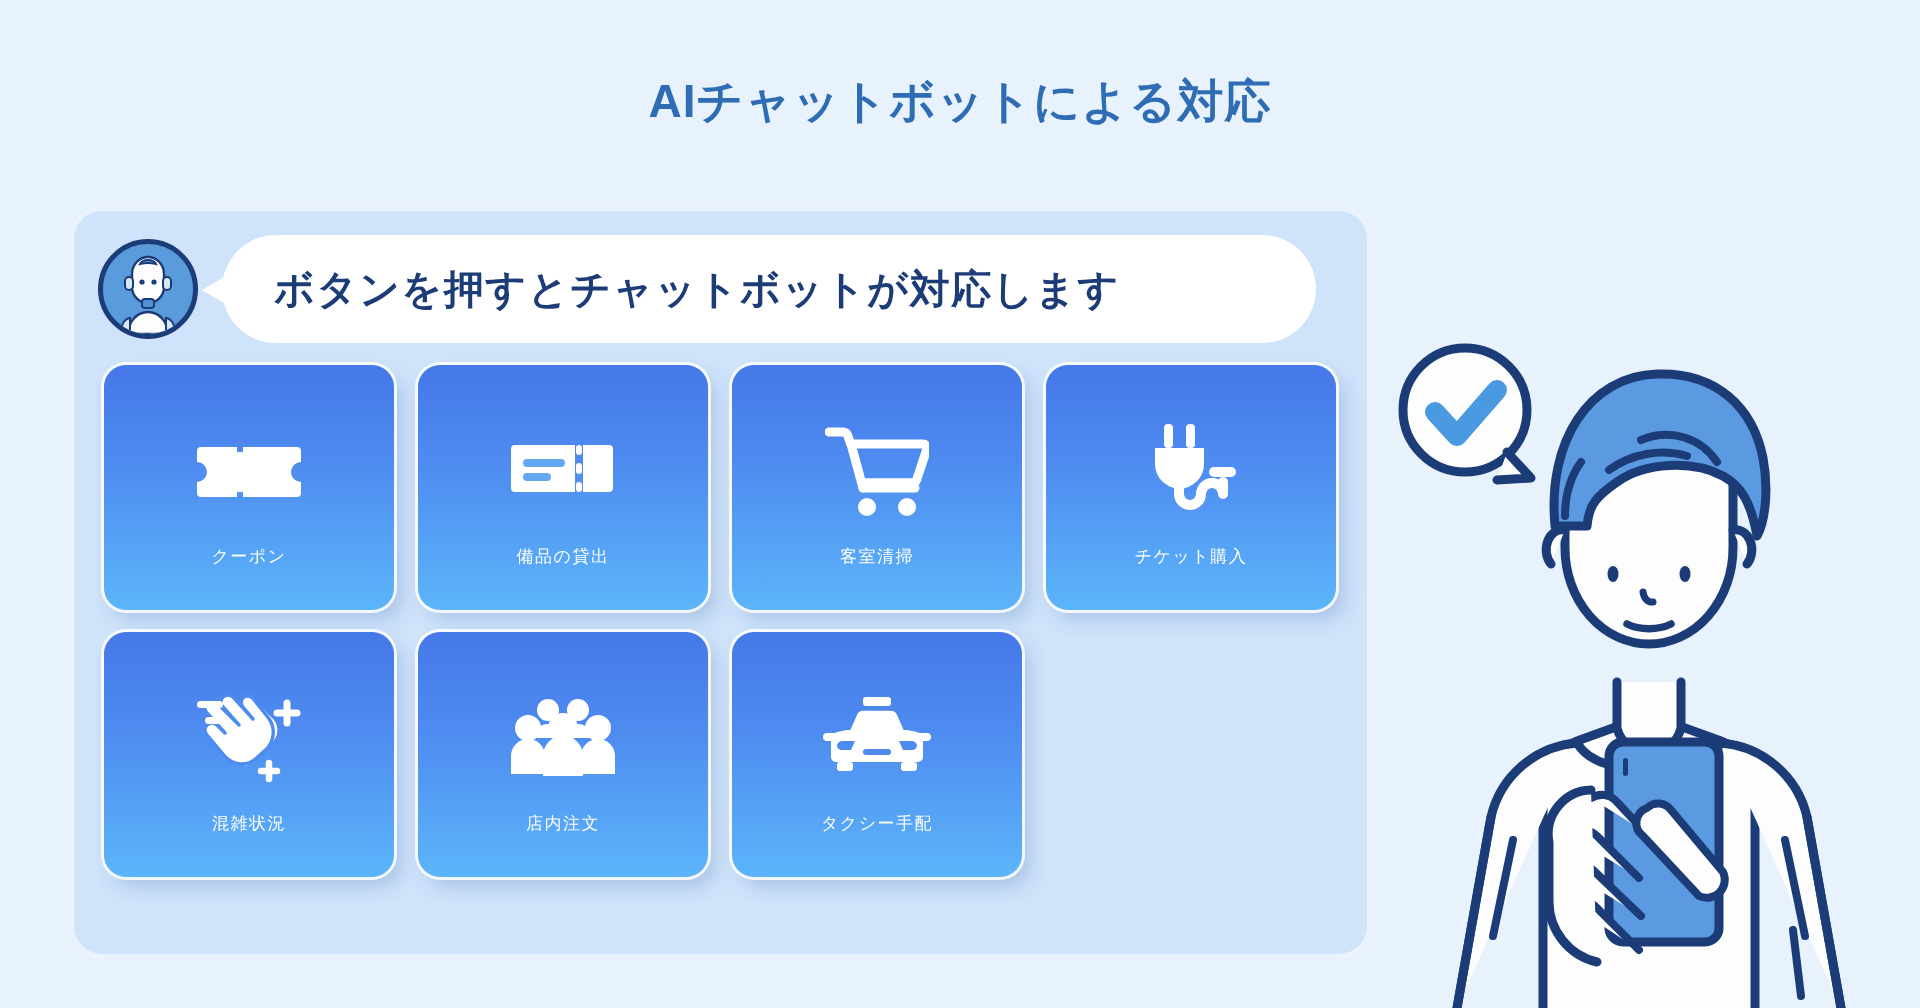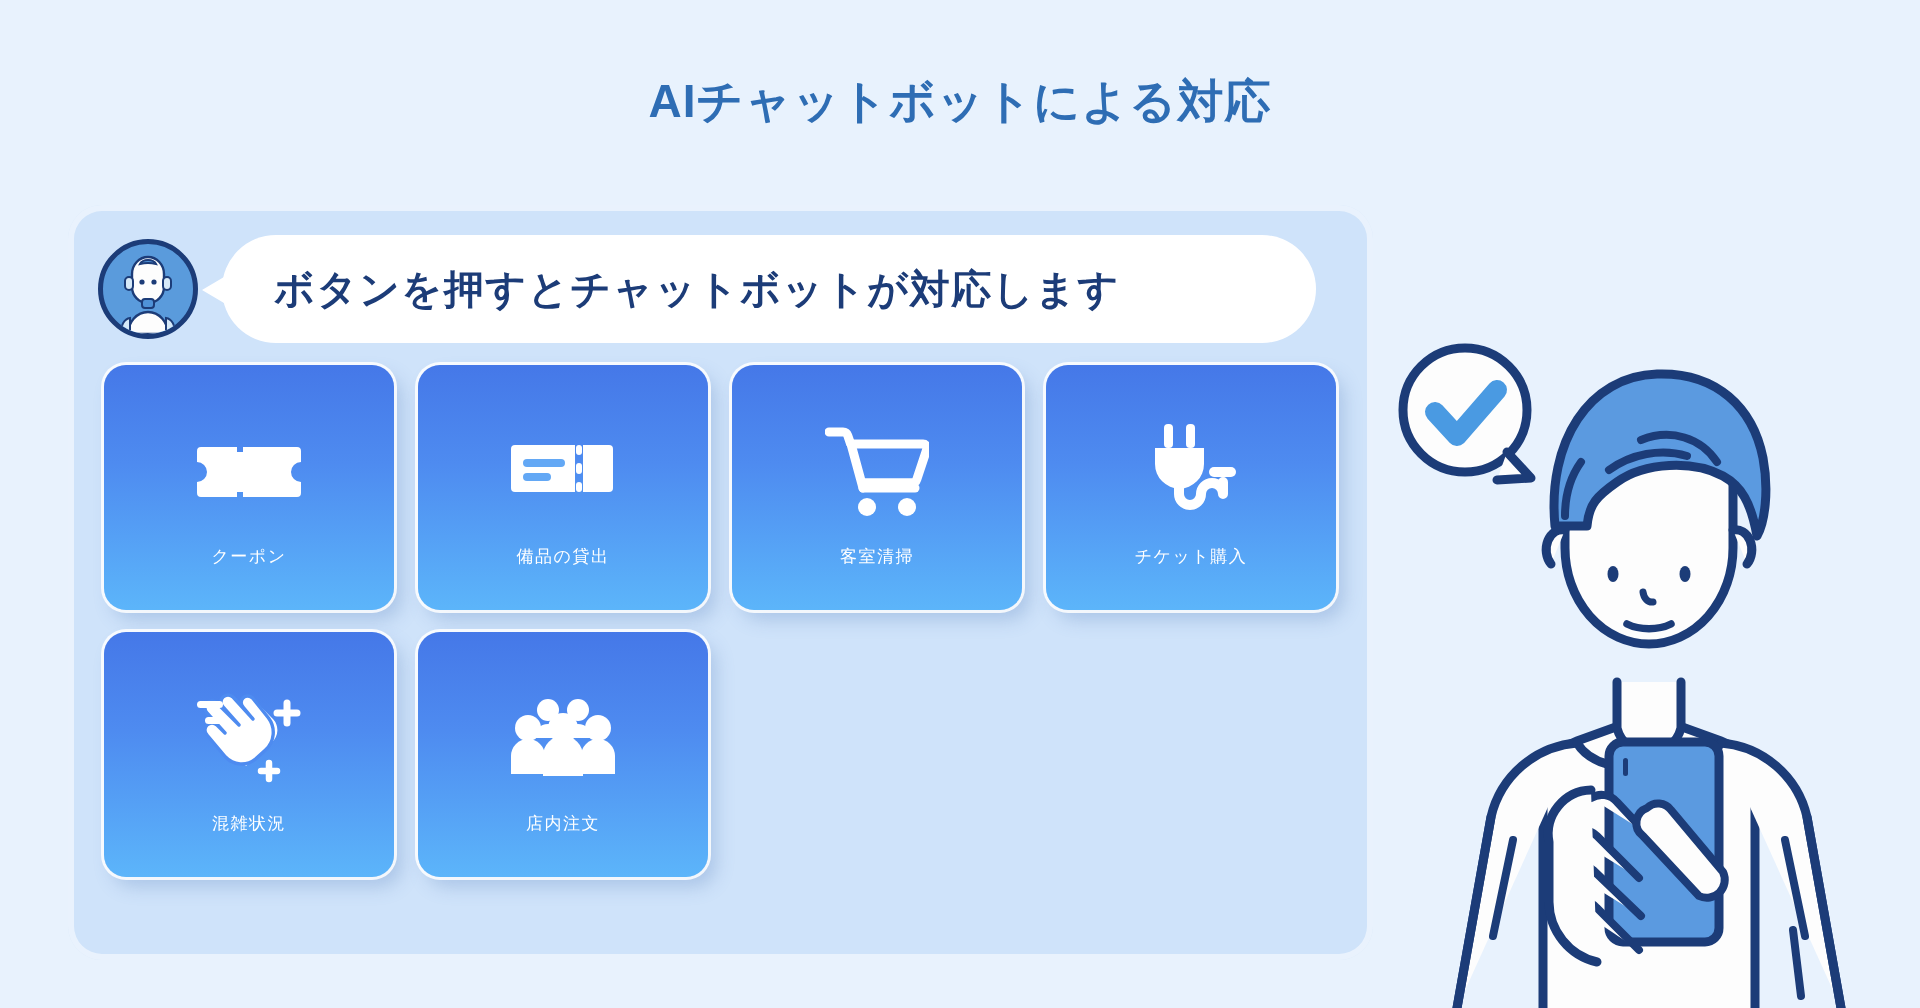--- a/index.html
+++ b/index.html
@@ -216,20 +216,44 @@
             <path d="M71 76 v-18 a17 17 0 0 1 34 0 v18 z" fill="#ffffff"></path>
 
             <circle cx="53" cy="30" r="15" fill="#ffffff"></circle>
             <path d="M33 78 v-20 a20 20 0 0 1 40 0 v20 z" fill="#ffffff"></path>
           </svg>
         </div>
         <div class="tile-label">店内注文</div>
       </div>
 
 
+      <div class="tile">
+        <div class="tile-icon">
+          <svg width="108" height="84" viewBox="0 0 108 84" aria-hidden="true">
+
+            <rect x="40" y="0" width="28" height="9" rx="3" fill="#ffffff"></rect>
+
+            <path d="M26 36 l8 -18 a7 7 0 0 1 6.4 -4.2 h27.2 a7 7 0 0 1 6.4 4.2 l8 18 z" fill="#ffffff"></path>
+
+            <path d="M8 44 a9 9 0 0 1 6 -9 l10 -2 h60 l10 2 a9 9 0 0 1 6 9 v16 a5 5 0 0 1 -5 5 h-82 a5 5 0 0 1 -5 -5 z" fill="#ffffff"></path>
+
+            <path d="M4 36 h8 v8 h-8 a4 4 0 0 1 0 -8 z" fill="#ffffff"></path>
+            <path d="M104 36 h-8 v8 h8 a4 4 0 0 0 0 -8 z" fill="#ffffff"></path>
+
+            <path d="M14 48 a6 6 0 0 1 6 -4 h12 l-4 9 h-10 a5 5 0 0 1 -4 -5 z" fill="#4e8bf0"></path>
+            <path d="M94 48 a6 6 0 0 0 -6 -4 h-12 l4 9 h10 a5 5 0 0 0 4 -5 z" fill="#4e8bf0"></path>
+
+            <rect x="40" y="52" width="28" height="6" rx="3" fill="#4e8bf0"></rect>
+
+            <rect x="14" y="65" width="16" height="9" rx="3" fill="#ffffff"></rect>
+            <rect x="78" y="65" width="16" height="9" rx="3" fill="#ffffff"></rect>
+          </svg>
+        </div>
+        <div class="tile-label">タクシー手配</div>
+      </div>
 
     </div>
   </div>
 
   <div class="illus">
     <svg width="500" height="778" viewBox="0 0 500 778" aria-hidden="true">
       <g fill="none" stroke="#1c3c78" stroke-width="9" stroke-linecap="round" stroke-linejoin="round">
 
         <path d="M148 778 V560 a52 52 0 0 1 34 -49 l72 -26 l72 26 a52 52 0 0 1 34 49 V778" fill="#fdfdfd"></path>
 

